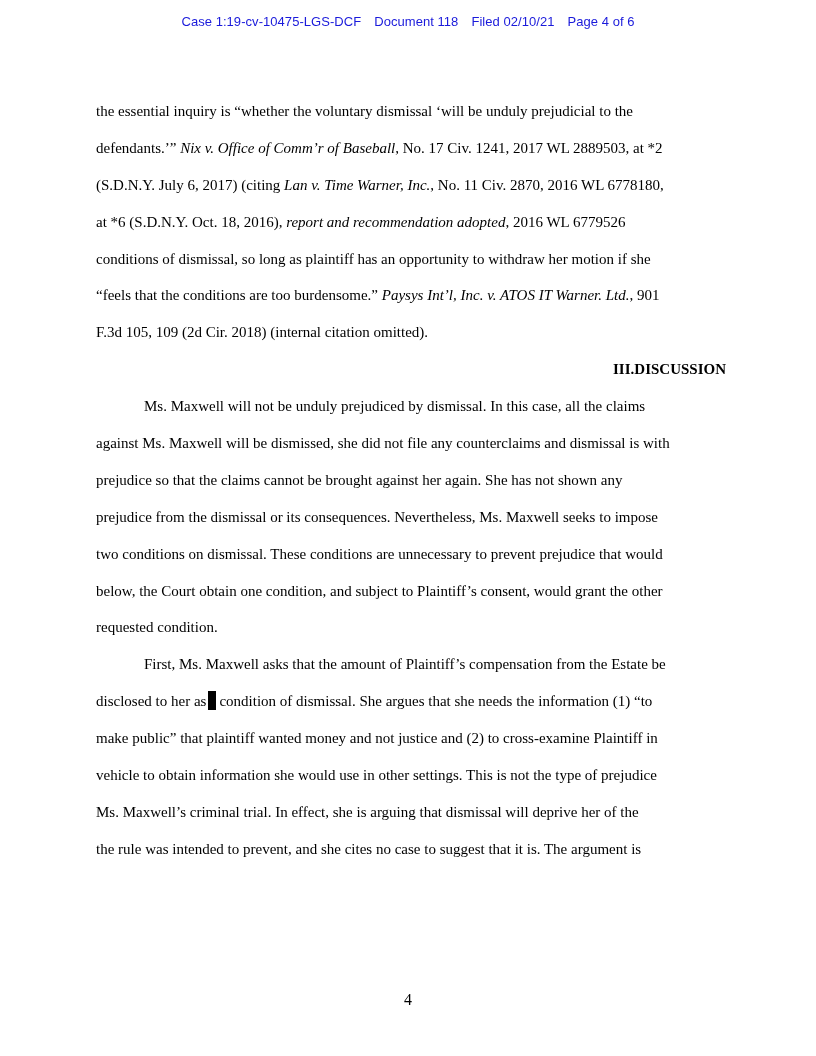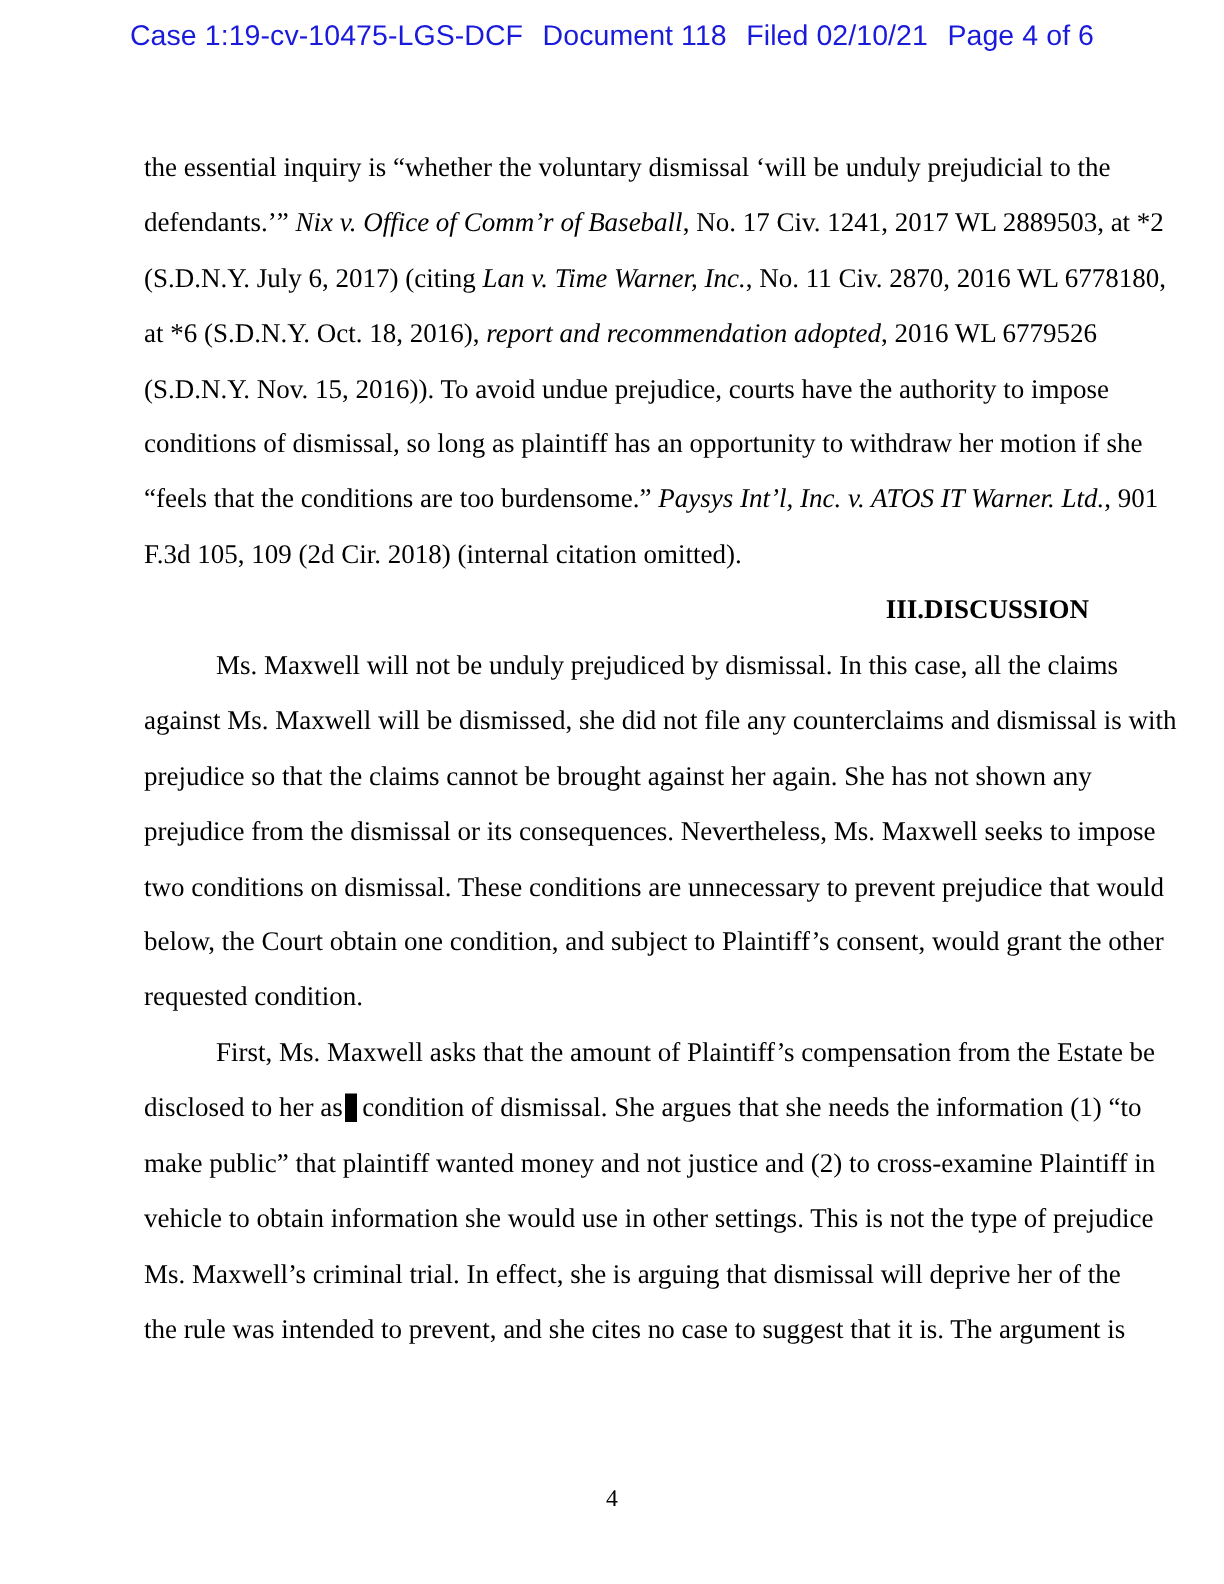--- a/index.html
+++ b/index.html
@@ -15,32 +15,32 @@
       font-family: "Liberation Serif", "DejaVu Serif", serif;
       color: #000000;
     }
     .ecf-header {
       position: absolute;
       top: 14px;
       left: 0;
       width: 816px;
       text-align: center;
       font-family: "Liberation Sans", "DejaVu Sans", sans-serif;
-      font-size: 19px;
+      font-size: 13px;
       color: #1a1adb;
       white-space: pre;
       letter-spacing: 0.05px;
     }
     .ecf-header span.gap { display: inline-block; width: 13px; }
     .body-text {
       position: absolute;
       left: 96px;
       top: 93px;
       width: 630px;
-      font-size: 18px;
+      font-size: 15px;
       line-height: 36.9px;
     }
     .line {
       white-space: nowrap;
       height: 36.9px;
     }
     .indent { padding-left: 48px; }
     i { font-style: italic; }
     .heading {
       font-weight: bold;
@@ -72,21 +72,20 @@
 
 <div class="ecf-header"><span>Case 1:19-cv-10475-LGS-DCF</span><span class="gap"></span><span>Document 118</span><span class="gap"></span><span>Filed 02/10/21</span><span class="gap"></span><span>Page 4 of 6</span></div>
 
 <div class="body-text">
 
   <div>
     <div class="line">the essential inquiry is “whether the voluntary dismissal ‘will be unduly prejudicial to the</div>
     <div class="line"><span>defendants.’”  </span><i>Nix v. Office of Comm’r of Baseball</i><span>, No. 17 Civ. 1241, 2017 WL 2889503, at *2</span></div>
     <div class="line"><span>(S.D.N.Y. July 6, 2017) (citing </span><i>Lan v. Time Warner, Inc.</i><span>, No. 11 Civ. 2870, 2016 WL 6778180,</span></div>
     <div class="line"><span>at *6 (S.D.N.Y. Oct. 18, 2016), </span><i>report and recommendation adopted</i><span>, 2016 WL 6779526</span></div>
-    <div class="line">(S.D.N.Y. Nov. 15, 2016)).  To avoid undue prejudice, courts have the authority to impose</div>
     <div class="line">conditions of dismissal, so long as plaintiff has an opportunity to withdraw her motion if she</div>
     <div class="line"><span>“feels that the conditions are too burdensome.”  </span><i>Paysys Int’l, Inc. v. ATOS IT Warner. Ltd.</i><span>, 901</span></div>
     <div class="line">F.3d 105, 109 (2d Cir. 2018) (internal citation omitted).</div>
   </div>
 
   <div class="line heading" style="margin-top:0;text-align:right;"><span class="num">III.</span><span>DISCUSSION</span></div>
 
   <div>
     <div class="line indent">Ms. Maxwell will not be unduly prejudiced by dismissal.  In this case, all the claims</div>
     <div class="line">against Ms. Maxwell will be dismissed, she did not file any counterclaims and dismissal is with</div>

